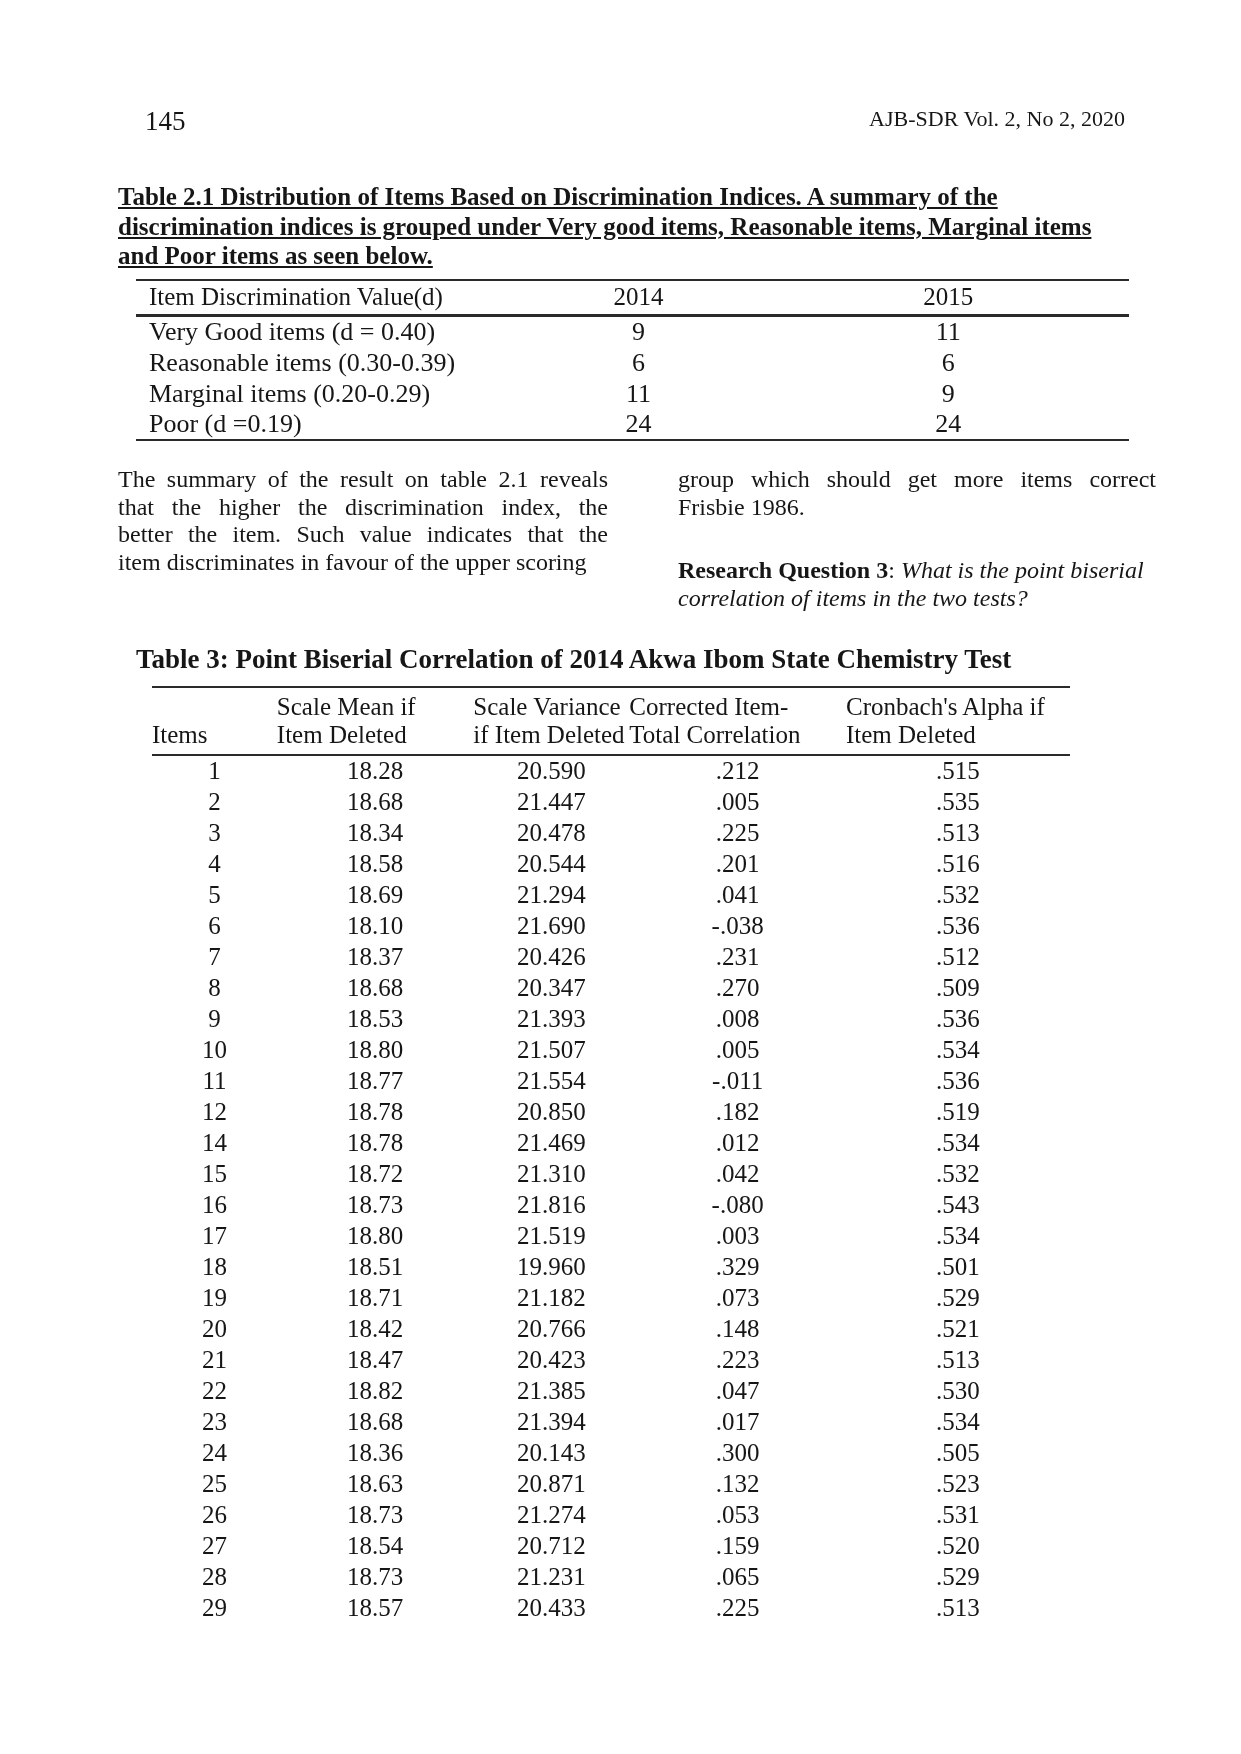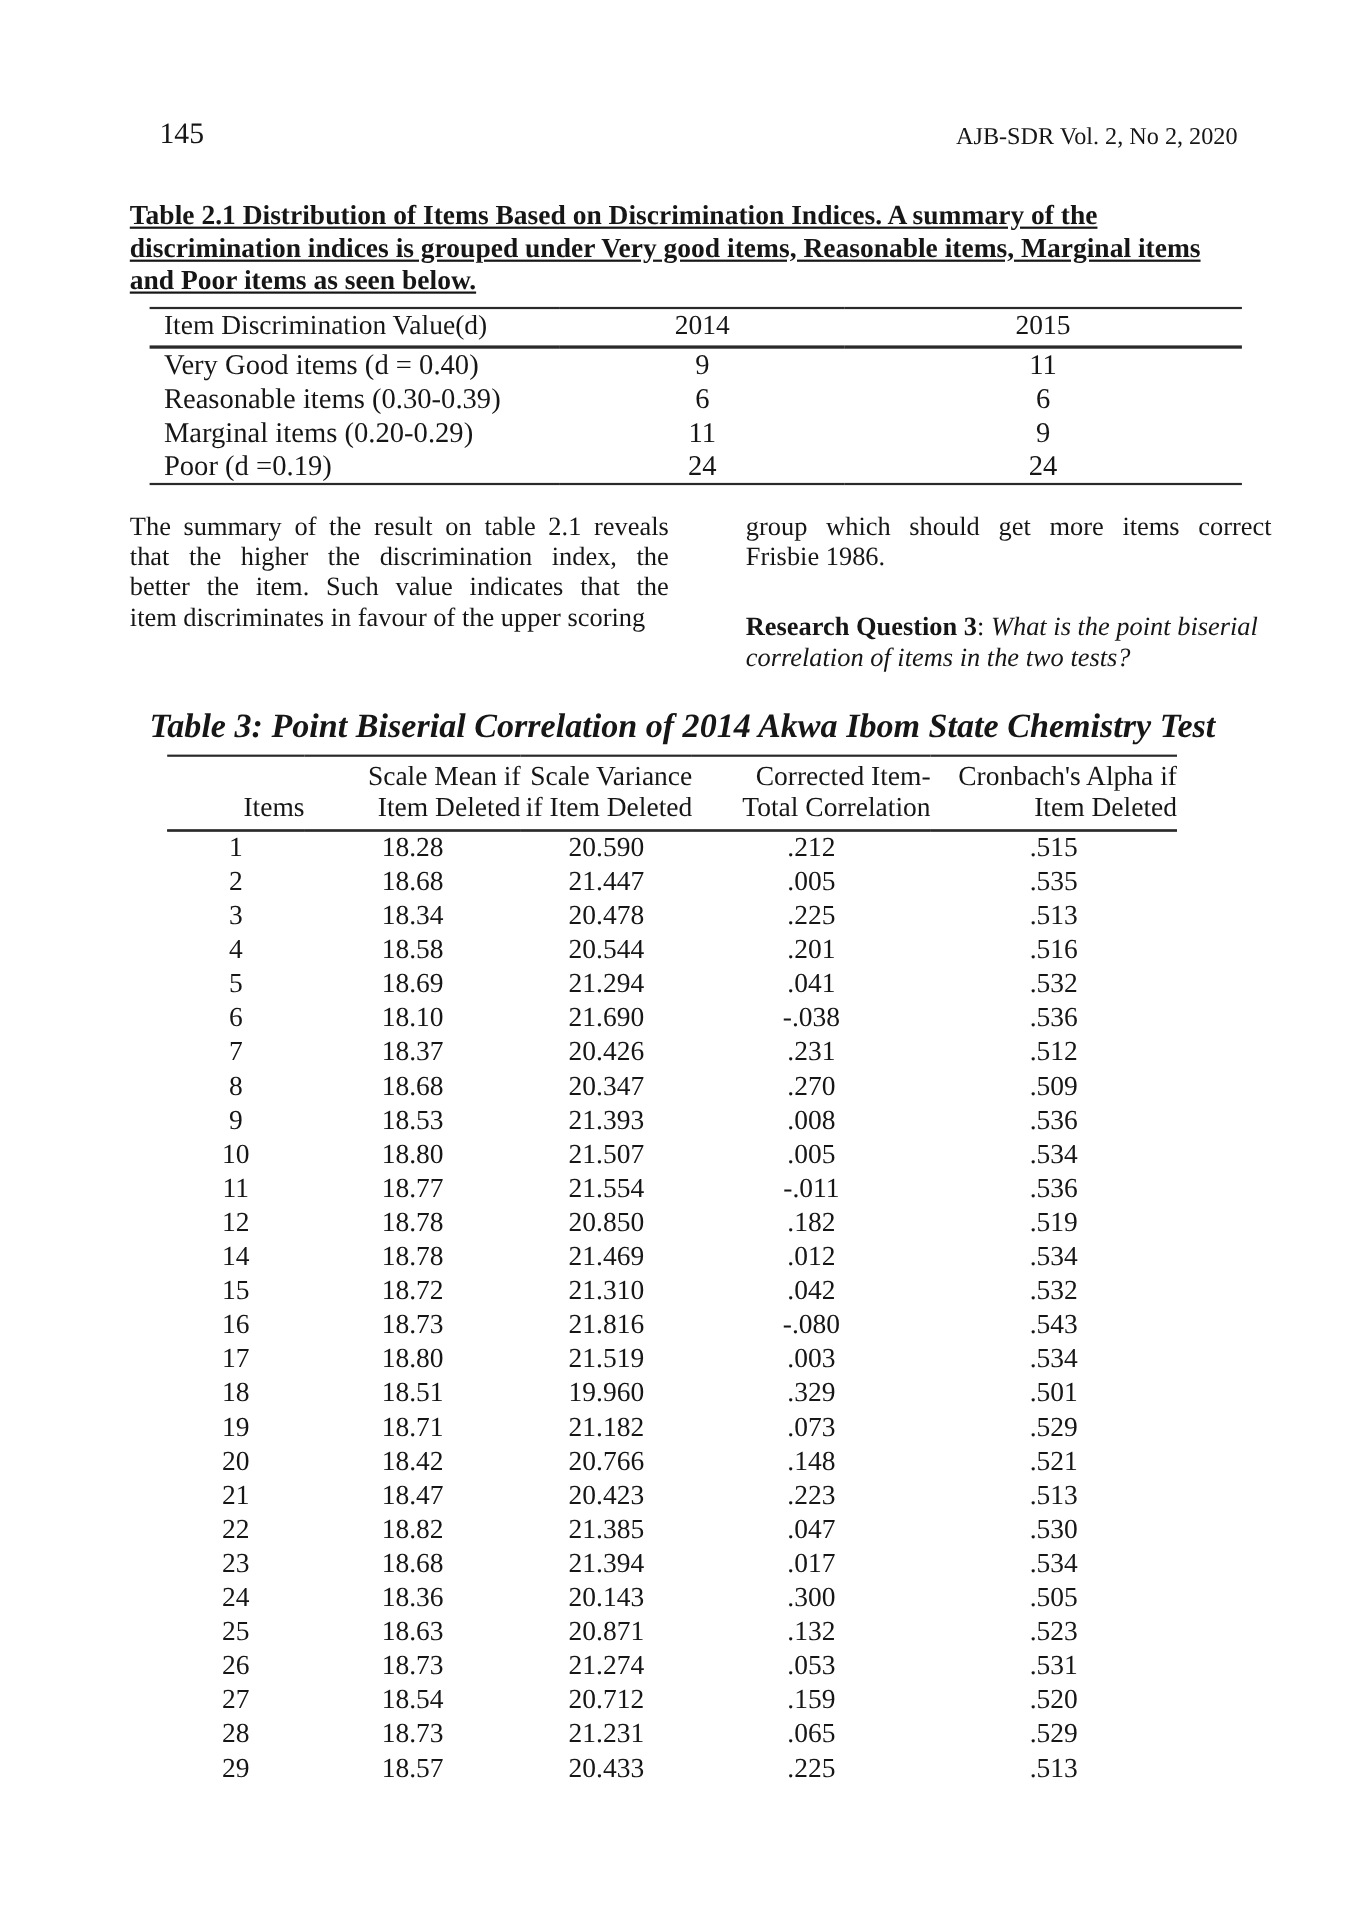--- a/index.html
+++ b/index.html
@@ -7,21 +7,21 @@
   .page {
     position:relative;
     width:1241px; height:1754px;
     margin:0 auto;
     background:#ffffff;
     color:#161616;
     font-family:"Liberation Serif", serif;
   }
   
   .page-header {
-    display:flex; justify-content:space-between; align-items:flex-end;
+    display:flex; justify-content:space-between; align-items:flex-start;
     padding:106px 116px 0 145px;
   }
   .page-number { font-size:27px; }
   .journal-ref { font-size:22px; }
 
   
   .t21-caption {
     margin:45px 100px 0 118px;
     font-size:25px; font-weight:bold; line-height:29.5px;text-decoration:underline;
   }
@@ -53,33 +53,33 @@
   .col-right { width:478px; margin-left:30px; }
   .jline { text-align:justify; text-align-last:justify; }
   .nline { text-align:left;font-family:Liberation Serif, serif; }
   .rq { margin-top:36px; }
   .rq .rq-label { font-weight:bold; }
   .rq .rq-q { font-style:italic; }
 
   
   .t3-caption {
     margin:33px 0 0 136px;
-    font-size:31px; font-weight:bold; line-height:29px;font-style:italic;
+    font-size:27px; font-weight:bold; line-height:29px;
   }
   .t3 {
     margin:12px 0 0 152px;
     width:918px;
     font-size:25px;
     border-top:2px solid #2a2a2a;
   }
   .t3 col.c1 { width:13.6%; } .t3 col.c2 { width:21.4%; }
   .t3 col.c3 { width:17%;   } .t3 col.c4 { width:23.6%; }
   .t3 col.c5 { width:24.4%; }
   .t3 thead th {
-    font-weight:normal; text-align:right; vertical-align:bottom;
+    font-weight:normal; text-align:left; vertical-align:bottom;
     height:68px; line-height:28px; padding-bottom:5px;
     border-bottom:2.5px solid #2a2a2a;
   }
   .t3 tbody td { height:31px; text-align:center; vertical-align:middle; }
 </style>
 </head>
 <body>
 
 <div class="page">
 

